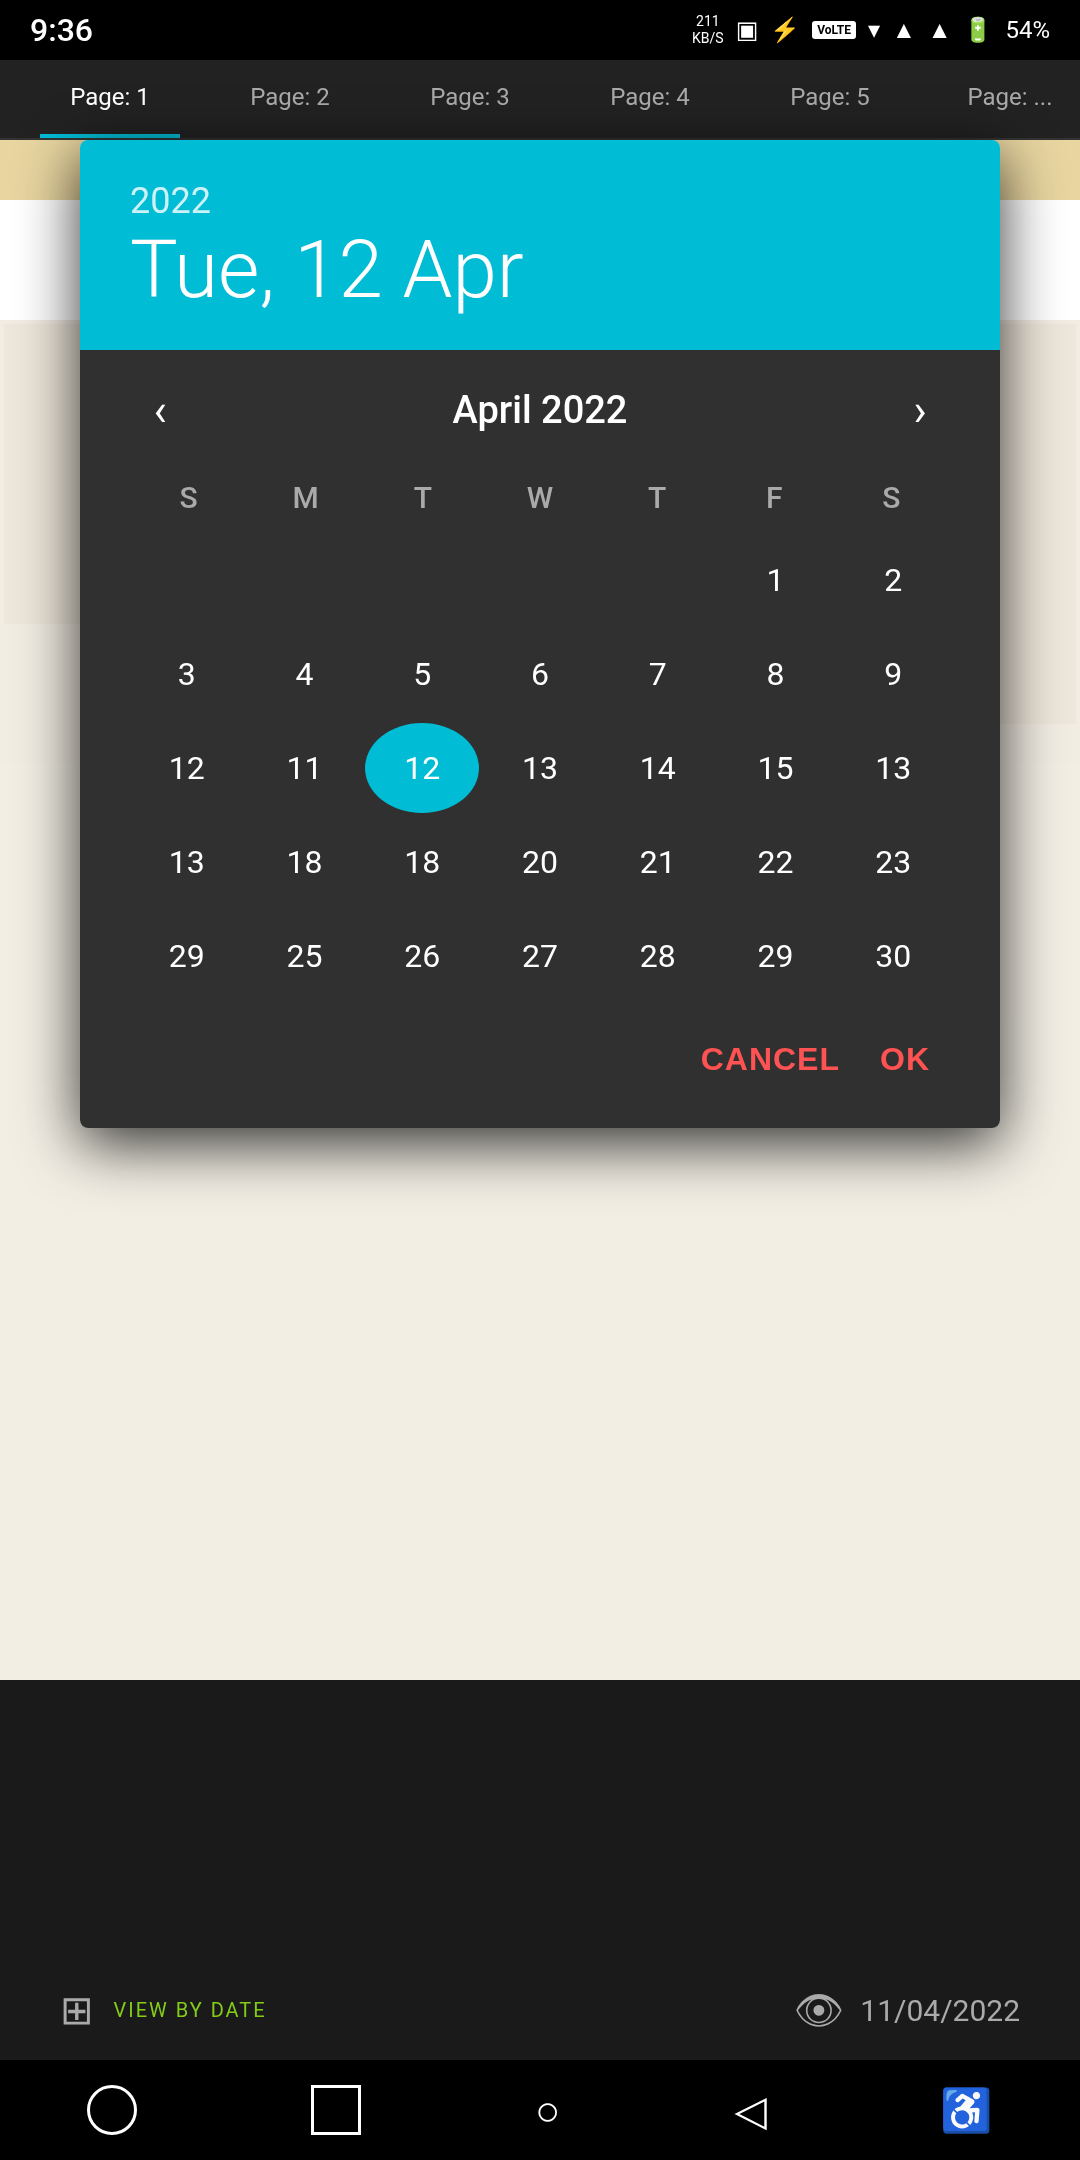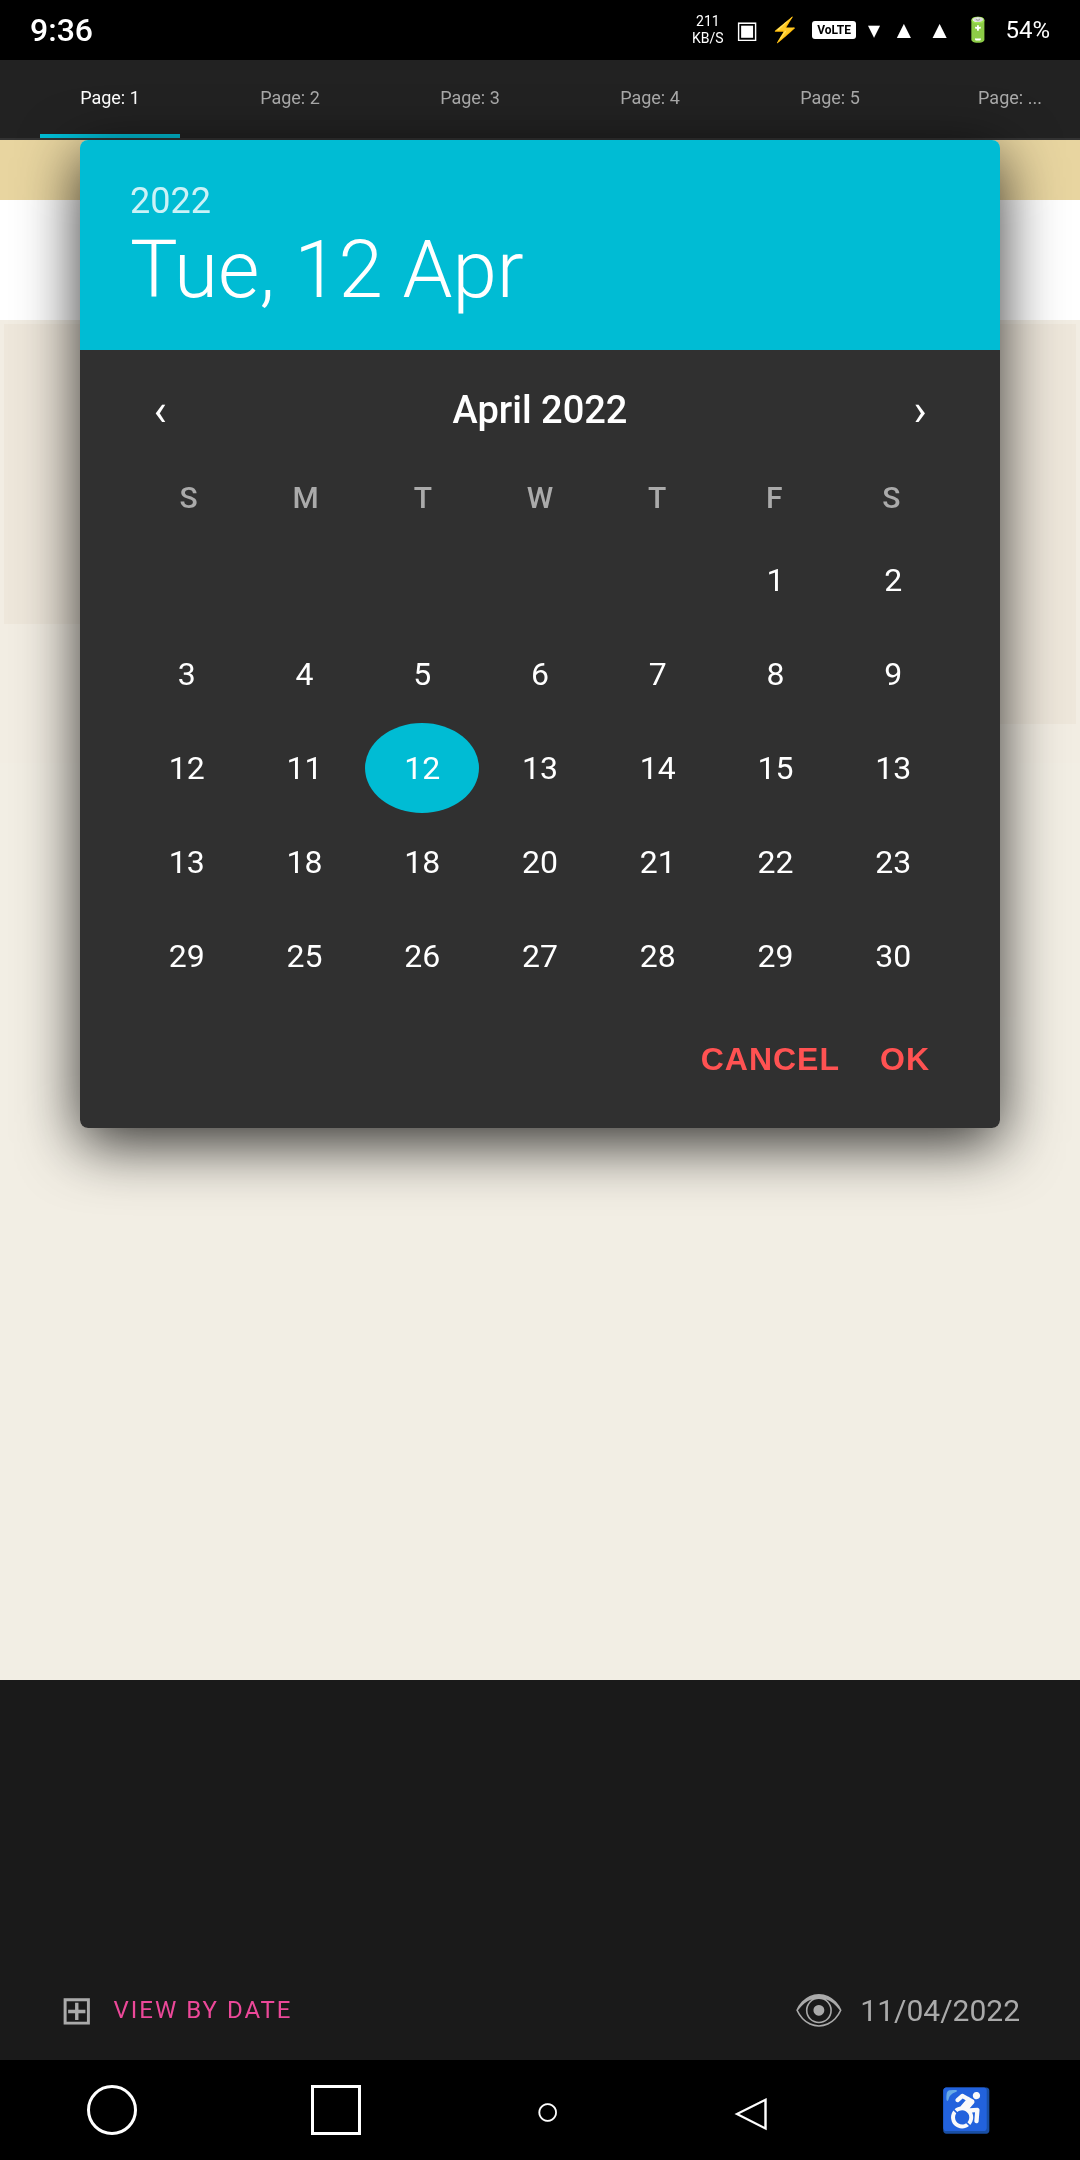--- a/index.html
+++ b/index.html
@@ -49,21 +49,21 @@
       align-items: stretch;
       border-bottom: 2px solid #333;
       z-index: 99;
     }
     .tab-item {
       flex: 1;
       display: flex;
       align-items: center;
       justify-content: center;
       color: #aaa;
-      font-size: 18px;
+      font-size: 24px;
       border-bottom: 4px solid transparent;
       cursor: pointer;
       margin-left: 40px;
     }
     .tab-item.active {
       color: #fff;
       border-bottom: 4px solid #00bcd4;
     }
 
     
@@ -250,23 +250,23 @@
       justify-content: space-between;
       padding: 0 60px;
     }
     .bottom-left {
       display: flex;
       align-items: center;
       gap: 20px;
       color: #aaa;
     }
     .bottom-view-label {
-      font-size: 24px;
+      font-size: 20px;
       letter-spacing: 2px;
-      color: #ec4899;
+      color: #84cc16;
       text-transform: uppercase;
     }
     .bottom-right {
       display: flex;
       align-items: center;
       gap: 16px;
       color: #aaa;
     }
     .bottom-date-text {
       font-size: 30px;

